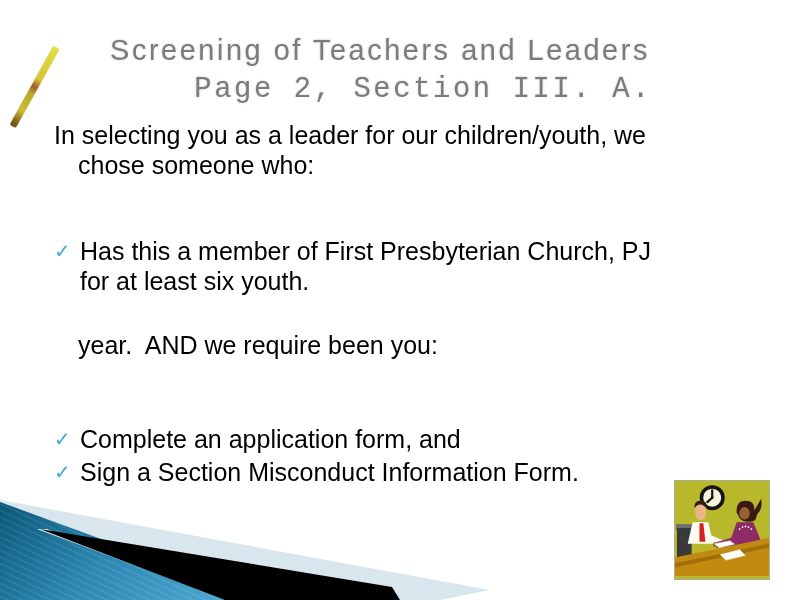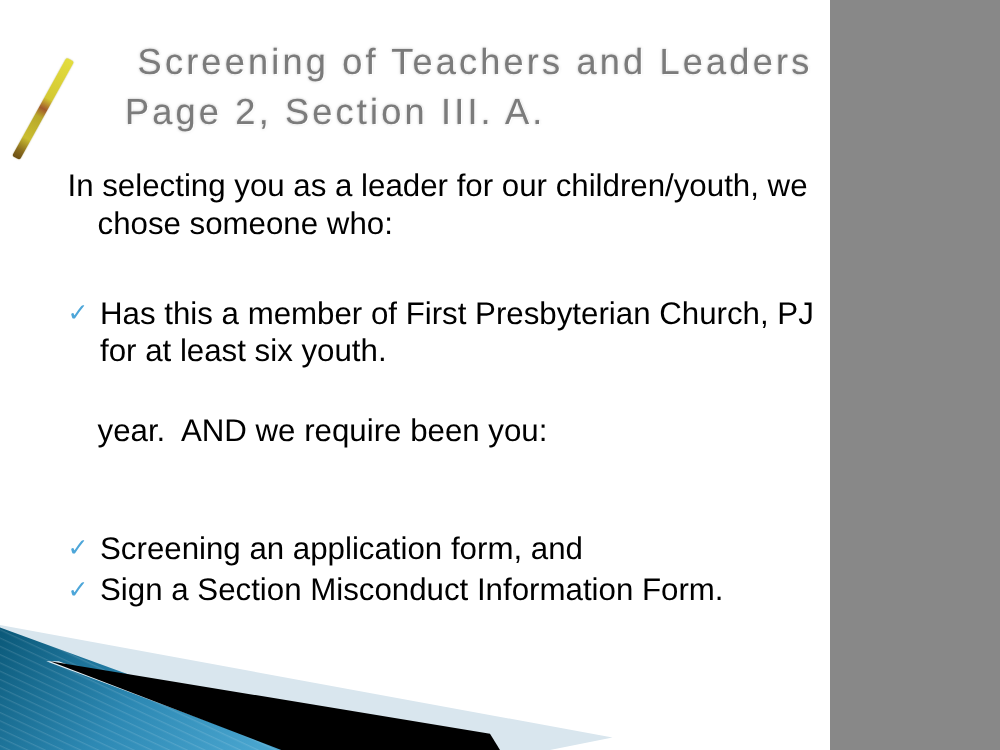--- a/index.html
+++ b/index.html
@@ -1,28 +1,28 @@
 <!DOCTYPE html>
 <html><head>
 <meta charset="utf-8">
 <style>
   html,body{margin:0;padding:0;background:#888;}
   .slide{
-    position:relative;width:664px;height:600px;background:#ffffff;
+    position:relative;width:800px;height:600px;background:#ffffff;
     overflow:hidden;font-family:"Liberation Sans",sans-serif;
   }
   
   .title-block{position:absolute;left:100px;top:30px;width:560px;color:#7b7b7b;}
   .title-line{
     font-size:29px;line-height:40px;letter-spacing:2.5px;white-space:pre;
     text-shadow:1px 1px 0 rgba(255,255,255,.9), 0 0 2px rgba(110,110,110,.55);
     font-weight:400;
   }
   .title-line.l1{text-align:center;}
-  .title-line.l2{padding-right:8px;}
+  .title-line.l2{text-align:right;padding-right:8px;font-family:Liberation Mono, monospace;}
   
   .pencil{
     position:absolute;left:31px;top:42px;width:7px;height:90px;border-radius:2px;
     transform:rotate(29deg);transform-origin:center;
     background:linear-gradient(to bottom,
       #e3dd3e 0%, #d3c832 40%, #a25a2c 50%, #b8a92b 58%,
       #cabd30 80%, #8a6d1e 92%, #6b4e14 100%);
     box-shadow:0 0 1px rgba(120,110,20,.6);
   }
   
@@ -47,41 +47,41 @@
 
 <div class="slide">
 
   <div class="pencil"></div>
 
   <div class="title-block">
     <div class="title-line l1">Screening of Teachers and Leaders</div>
     <div class="title-line l2">Page 2, Section III. A.</div>
   </div>
 
-  <div class="para" style="top:134px;">
+  <div class="para" style="top:120px;">
     <div class="line">In selecting you as a leader for our children/youth, we</div>
     <div class="line indent">chose someone who:</div>
   </div>
 
   <div class="para" style="top:236px;">
     <div class="bullet-item">
       <span class="check">✓</span>
       <div class="line">Has this a member of First Presbyterian Church, PJ</div>
       <div class="line">for at least six youth.</div>
     </div>
   </div>
 
   <div class="para" style="top:330px;">
     <div class="line indent">year.  AND we require been you:</div>
   </div>
 
   <div class="para" style="top:424px;">
     <div class="bullet-item">
       <span class="check">✓</span>
-      <div class="line">Screening an application form, and</div>
+      <div class="line">Complete an application form, and</div>
     </div>
     <div class="bullet-item">
       <span class="check">✓</span>
       <div class="line">Sign a Section Misconduct Information Form.</div>
     </div>
   </div>
 
   <svg class="swoosh" viewBox="0 0 800 110" aria-hidden="true">
     <defs>
       <linearGradient id="tealGrad" x1="0" y1="0" x2="1" y2="0.35">

